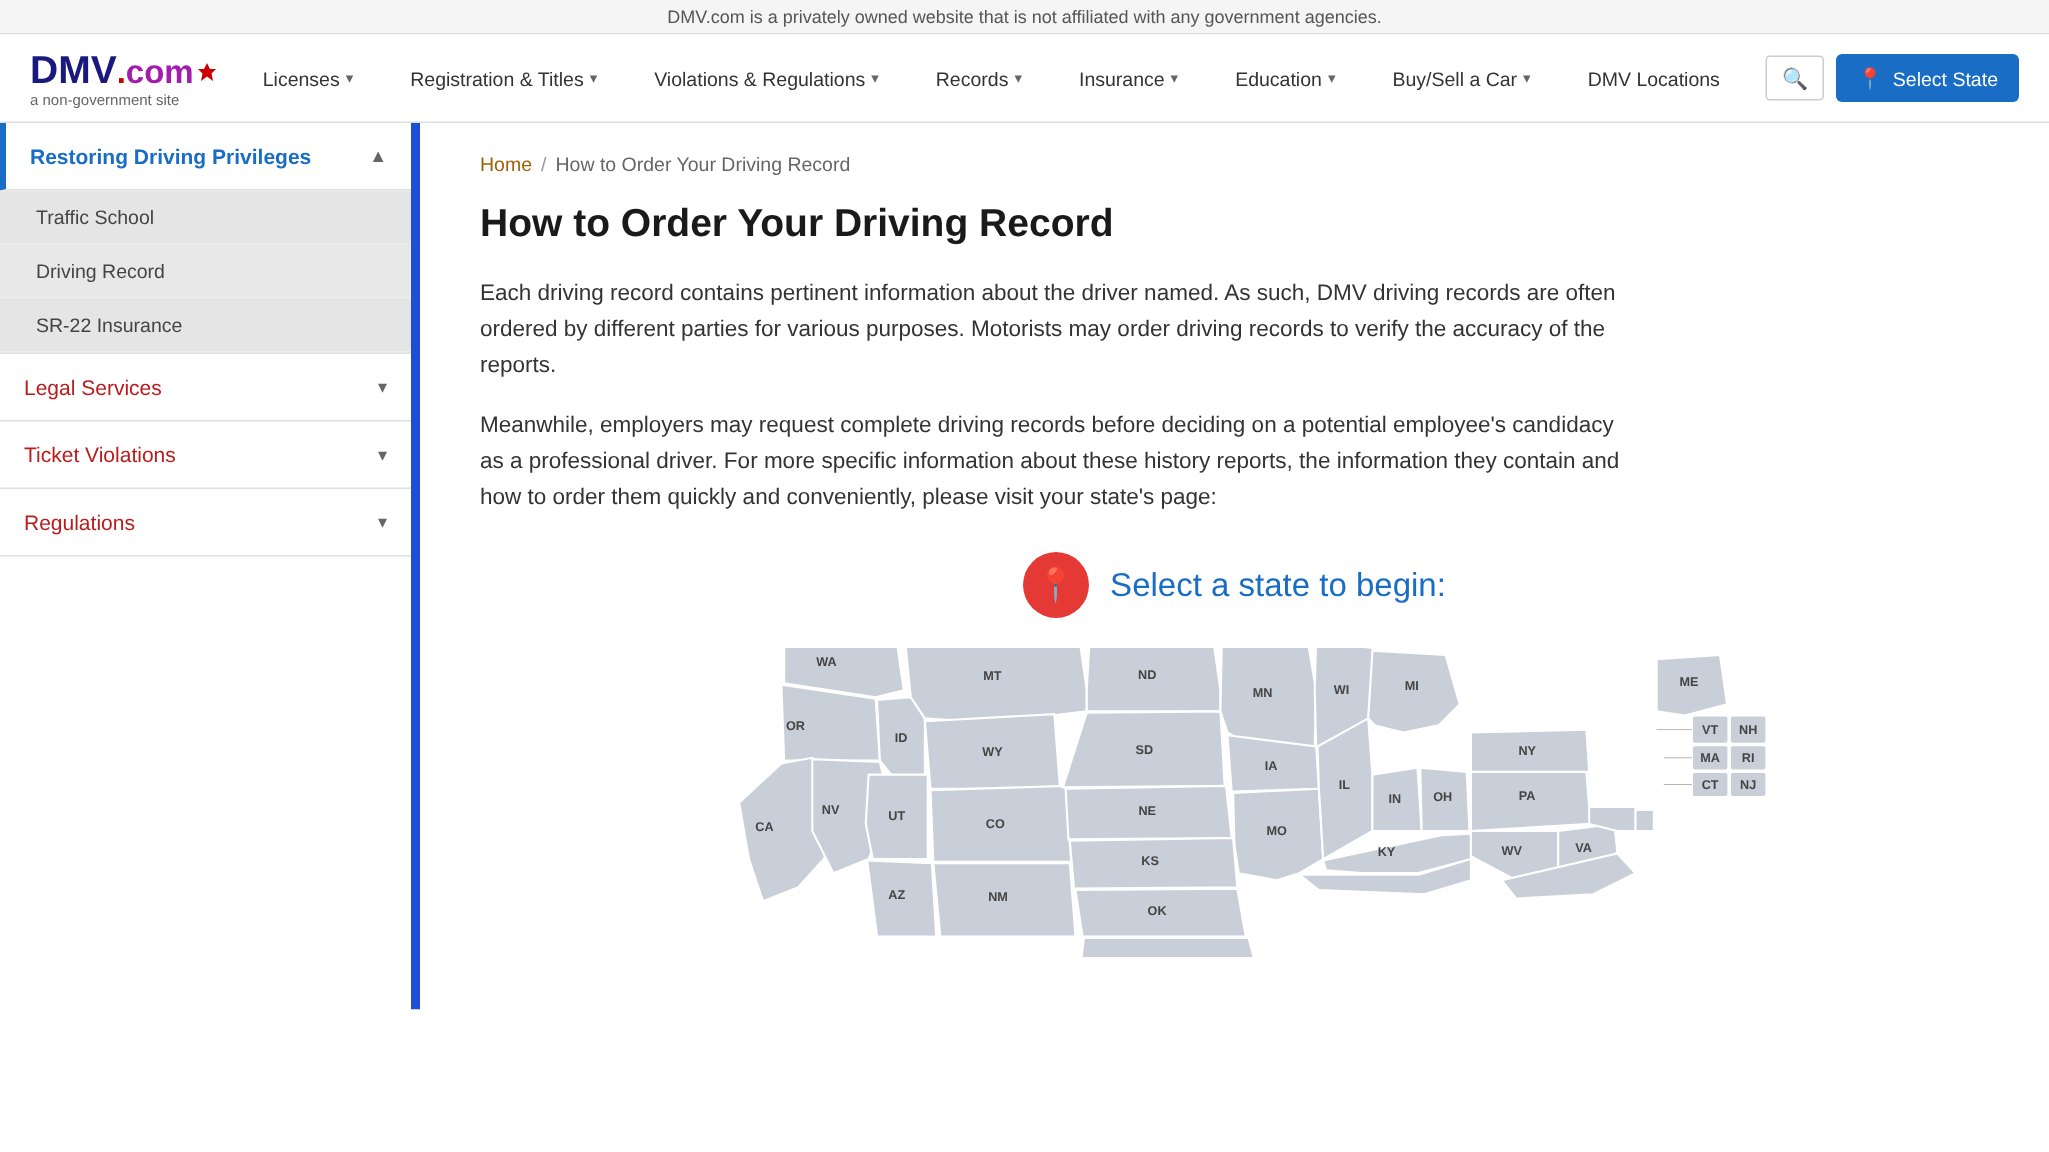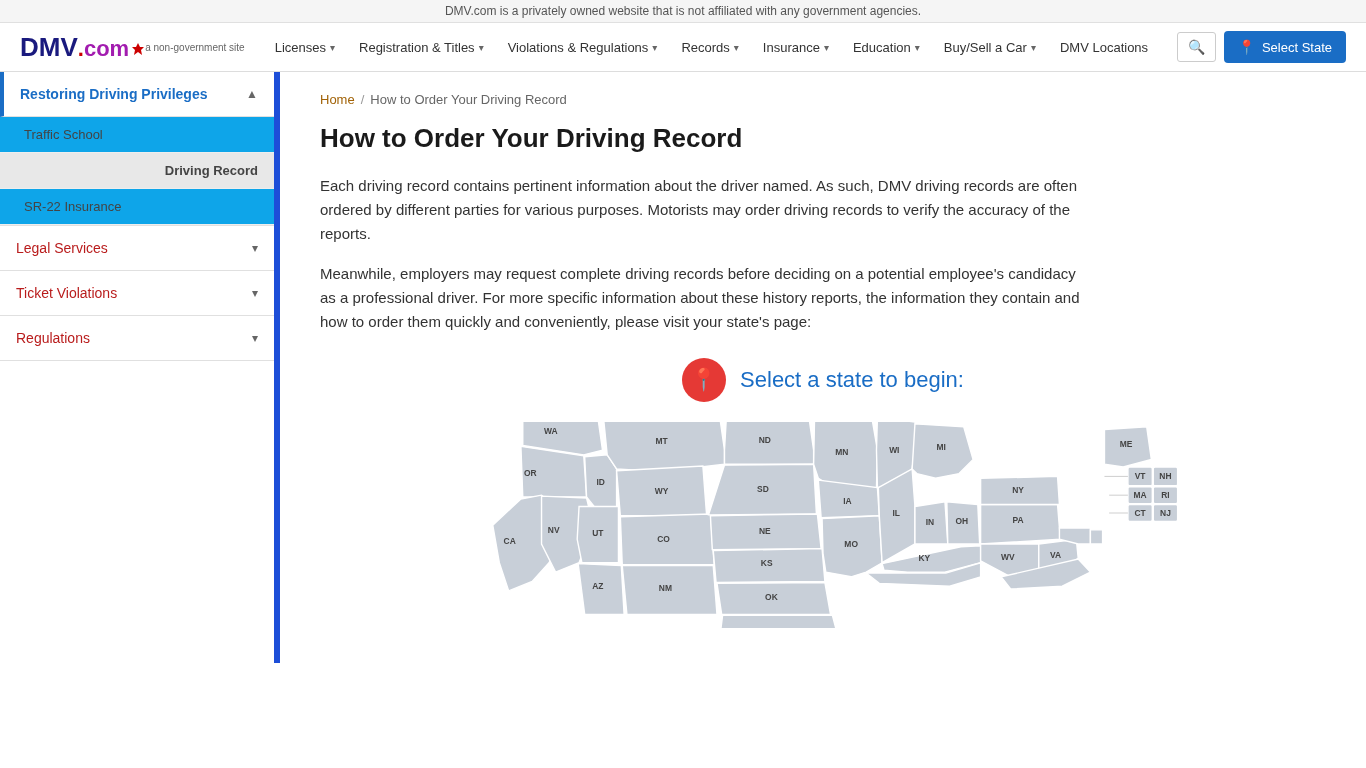--- a/index.html
+++ b/index.html
@@ -20,32 +20,32 @@
       display: flex;
       align-items: center;
       padding: 8px 20px;
       border-bottom: 1px solid #ddd;
       background: #fff;
       position: relative;
     }
 
     .logo-wrap {
       display: flex;
-      flex-direction: row;
-      align-items: center;
+      flex-direction: column;
+      align-items: flex-start;
       margin-right: 20px;
       min-width: 100px;
     }
     .logo-dmv { color: #1a1a7e; }
     .logo-sub { font-size: 10px; color: #666; }
 
     .nav {
       display: flex;
       flex: 1;
-      gap: 4px;
+      gap: 18px;
     }
 
     .nav-item {
       display: flex;
       align-items: center;
       padding: 8px 10px;
       font-size: 13px;
       color: #333;
       cursor: pointer;
       white-space: nowrap;
@@ -126,36 +126,35 @@
       color: #b91c1c;
       font-weight: 500;
     }
 
     .sidebar-section-header .chevron-icon {
       font-size: 12px;
       color: #666;
     }
 
     .sidebar-sub-items {
-      background: #0ea5e9;
+      background: #e5e5e5;
       border-bottom: 1px solid #e0e0e0;
     }
 
     .sidebar-sub-item {
       padding: 10px 16px 10px 24px;
       font-size: 13px;
       color: #444;
       cursor: pointer;
       border-bottom: 1px solid #eee;
     }
 
     .sidebar-sub-item.active {
       background: #e8e8e8;
-      font-weight: 700;
-      text-align: right;
+      font-weight: 400;
     }
 
     
     .content {
       flex: 1;
       padding: 20px 40px;
     }
 
     .breadcrumb {
       display: flex;

